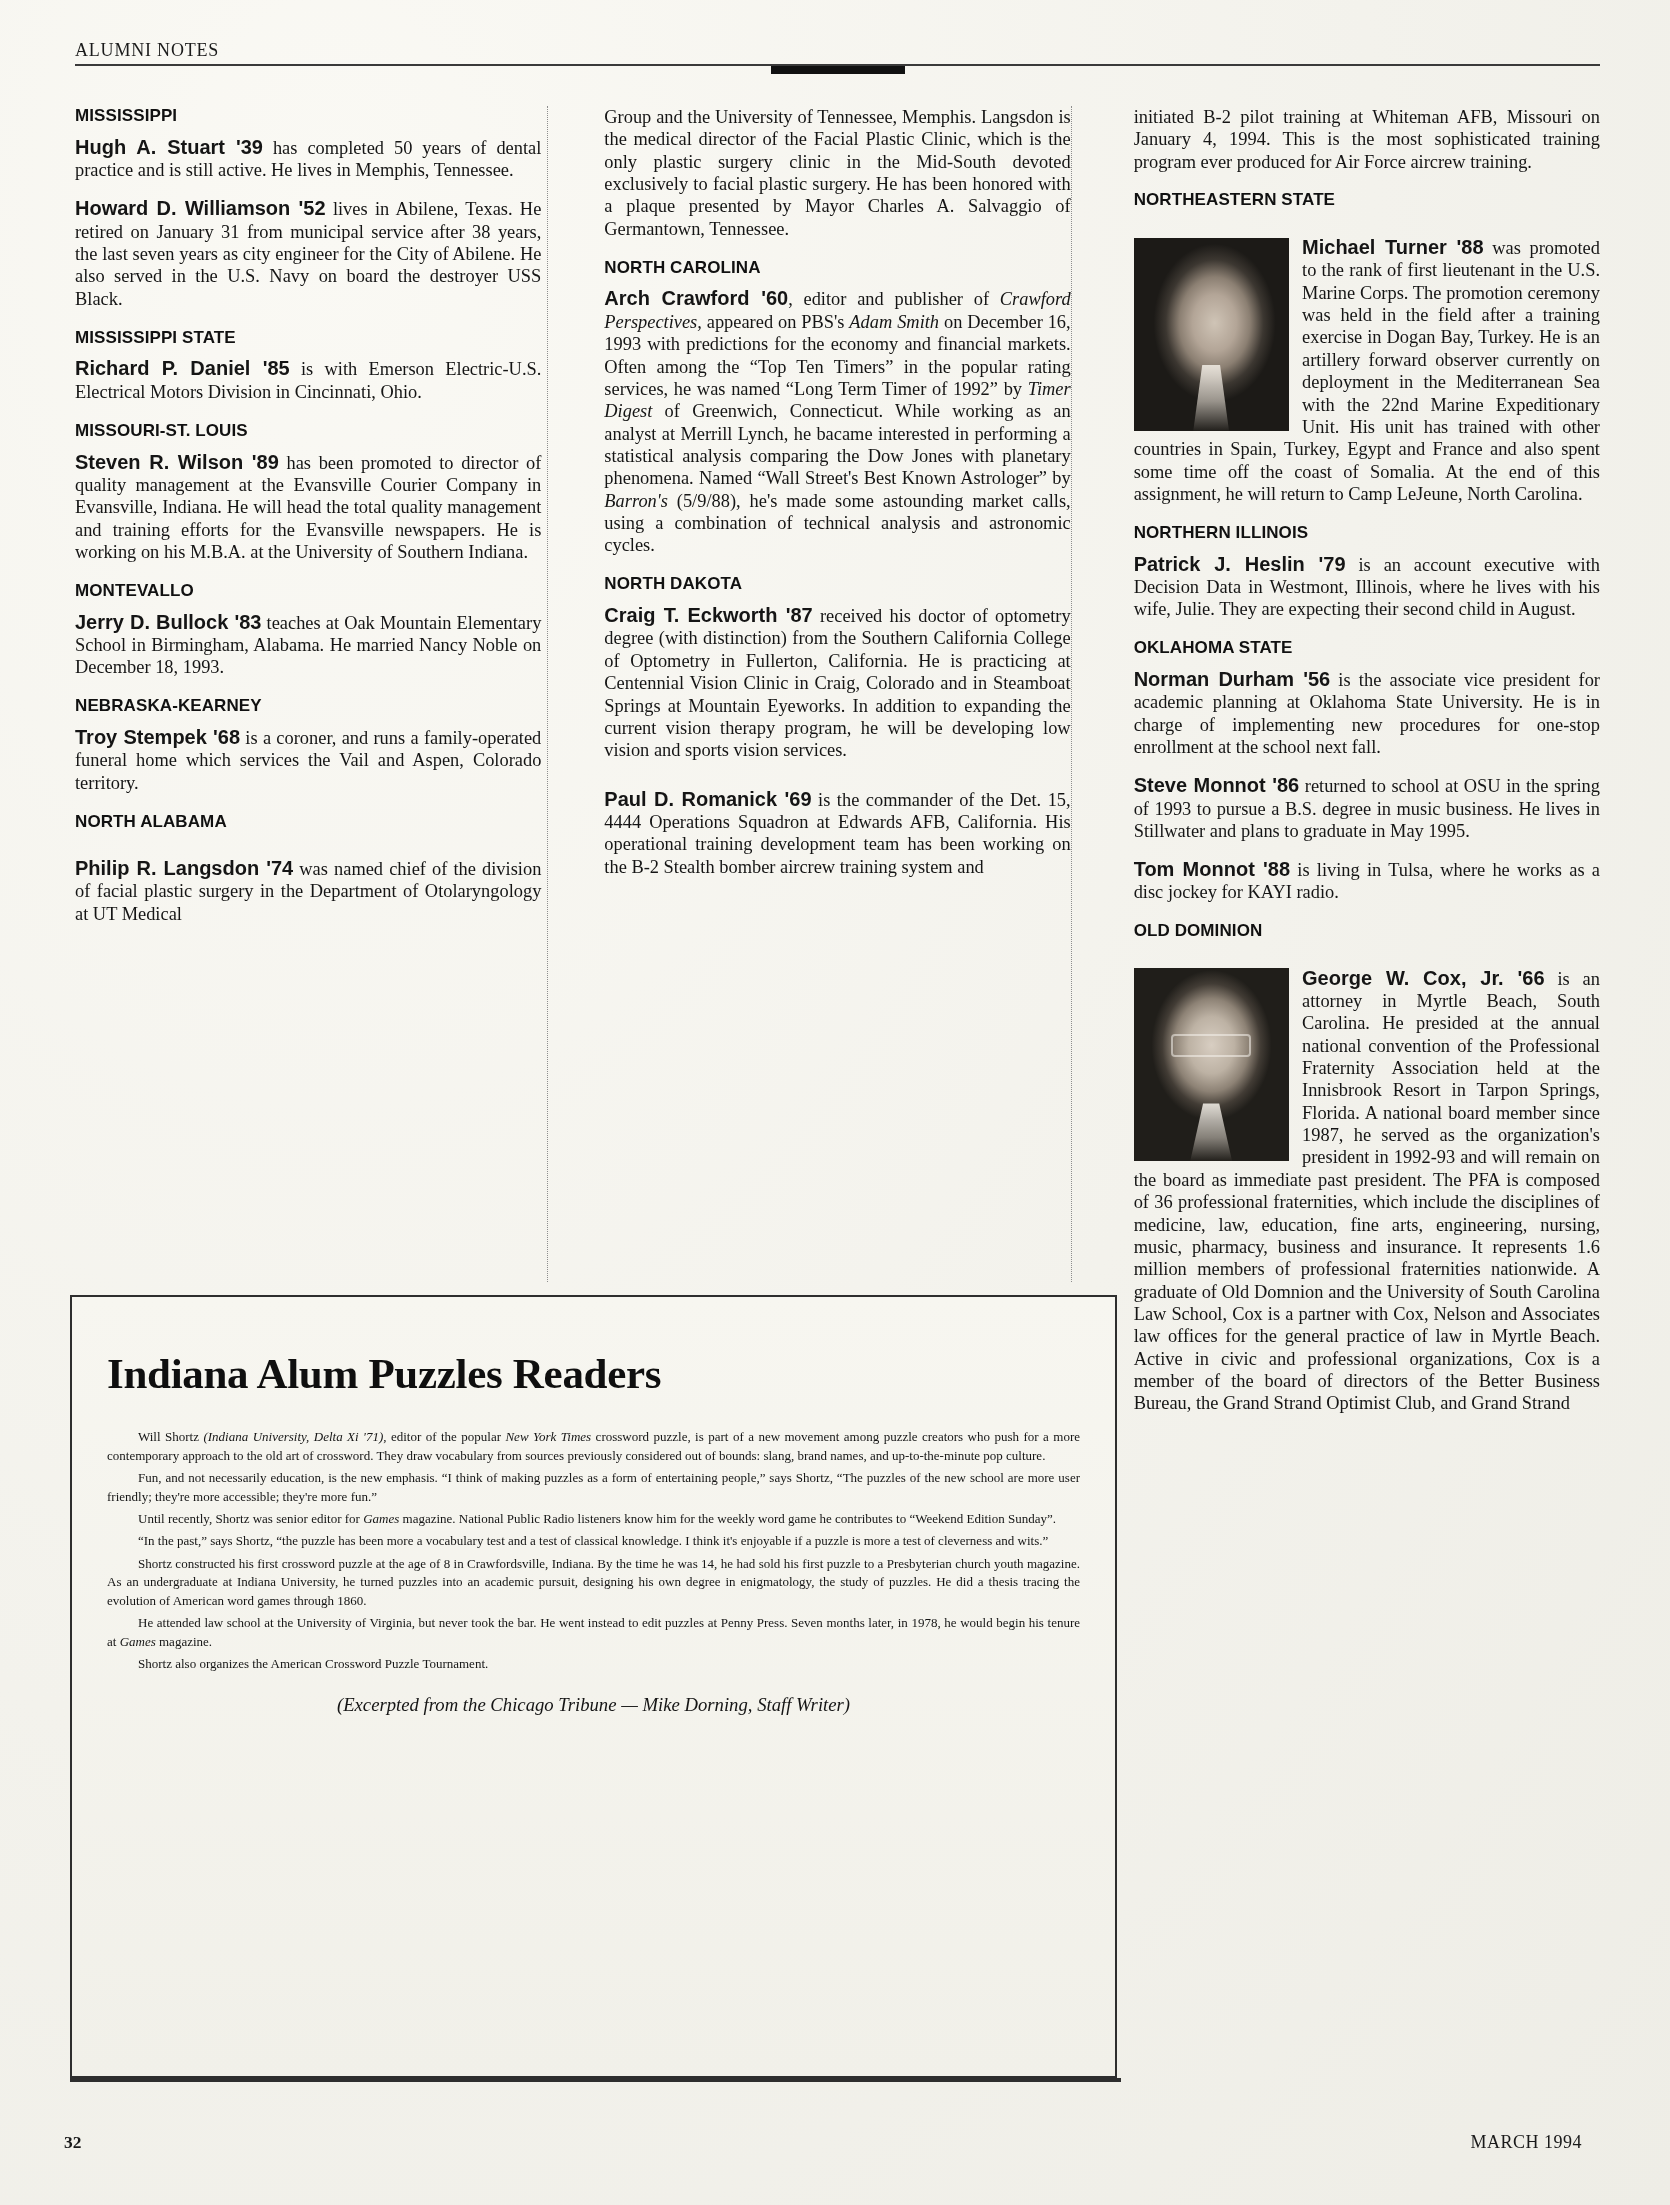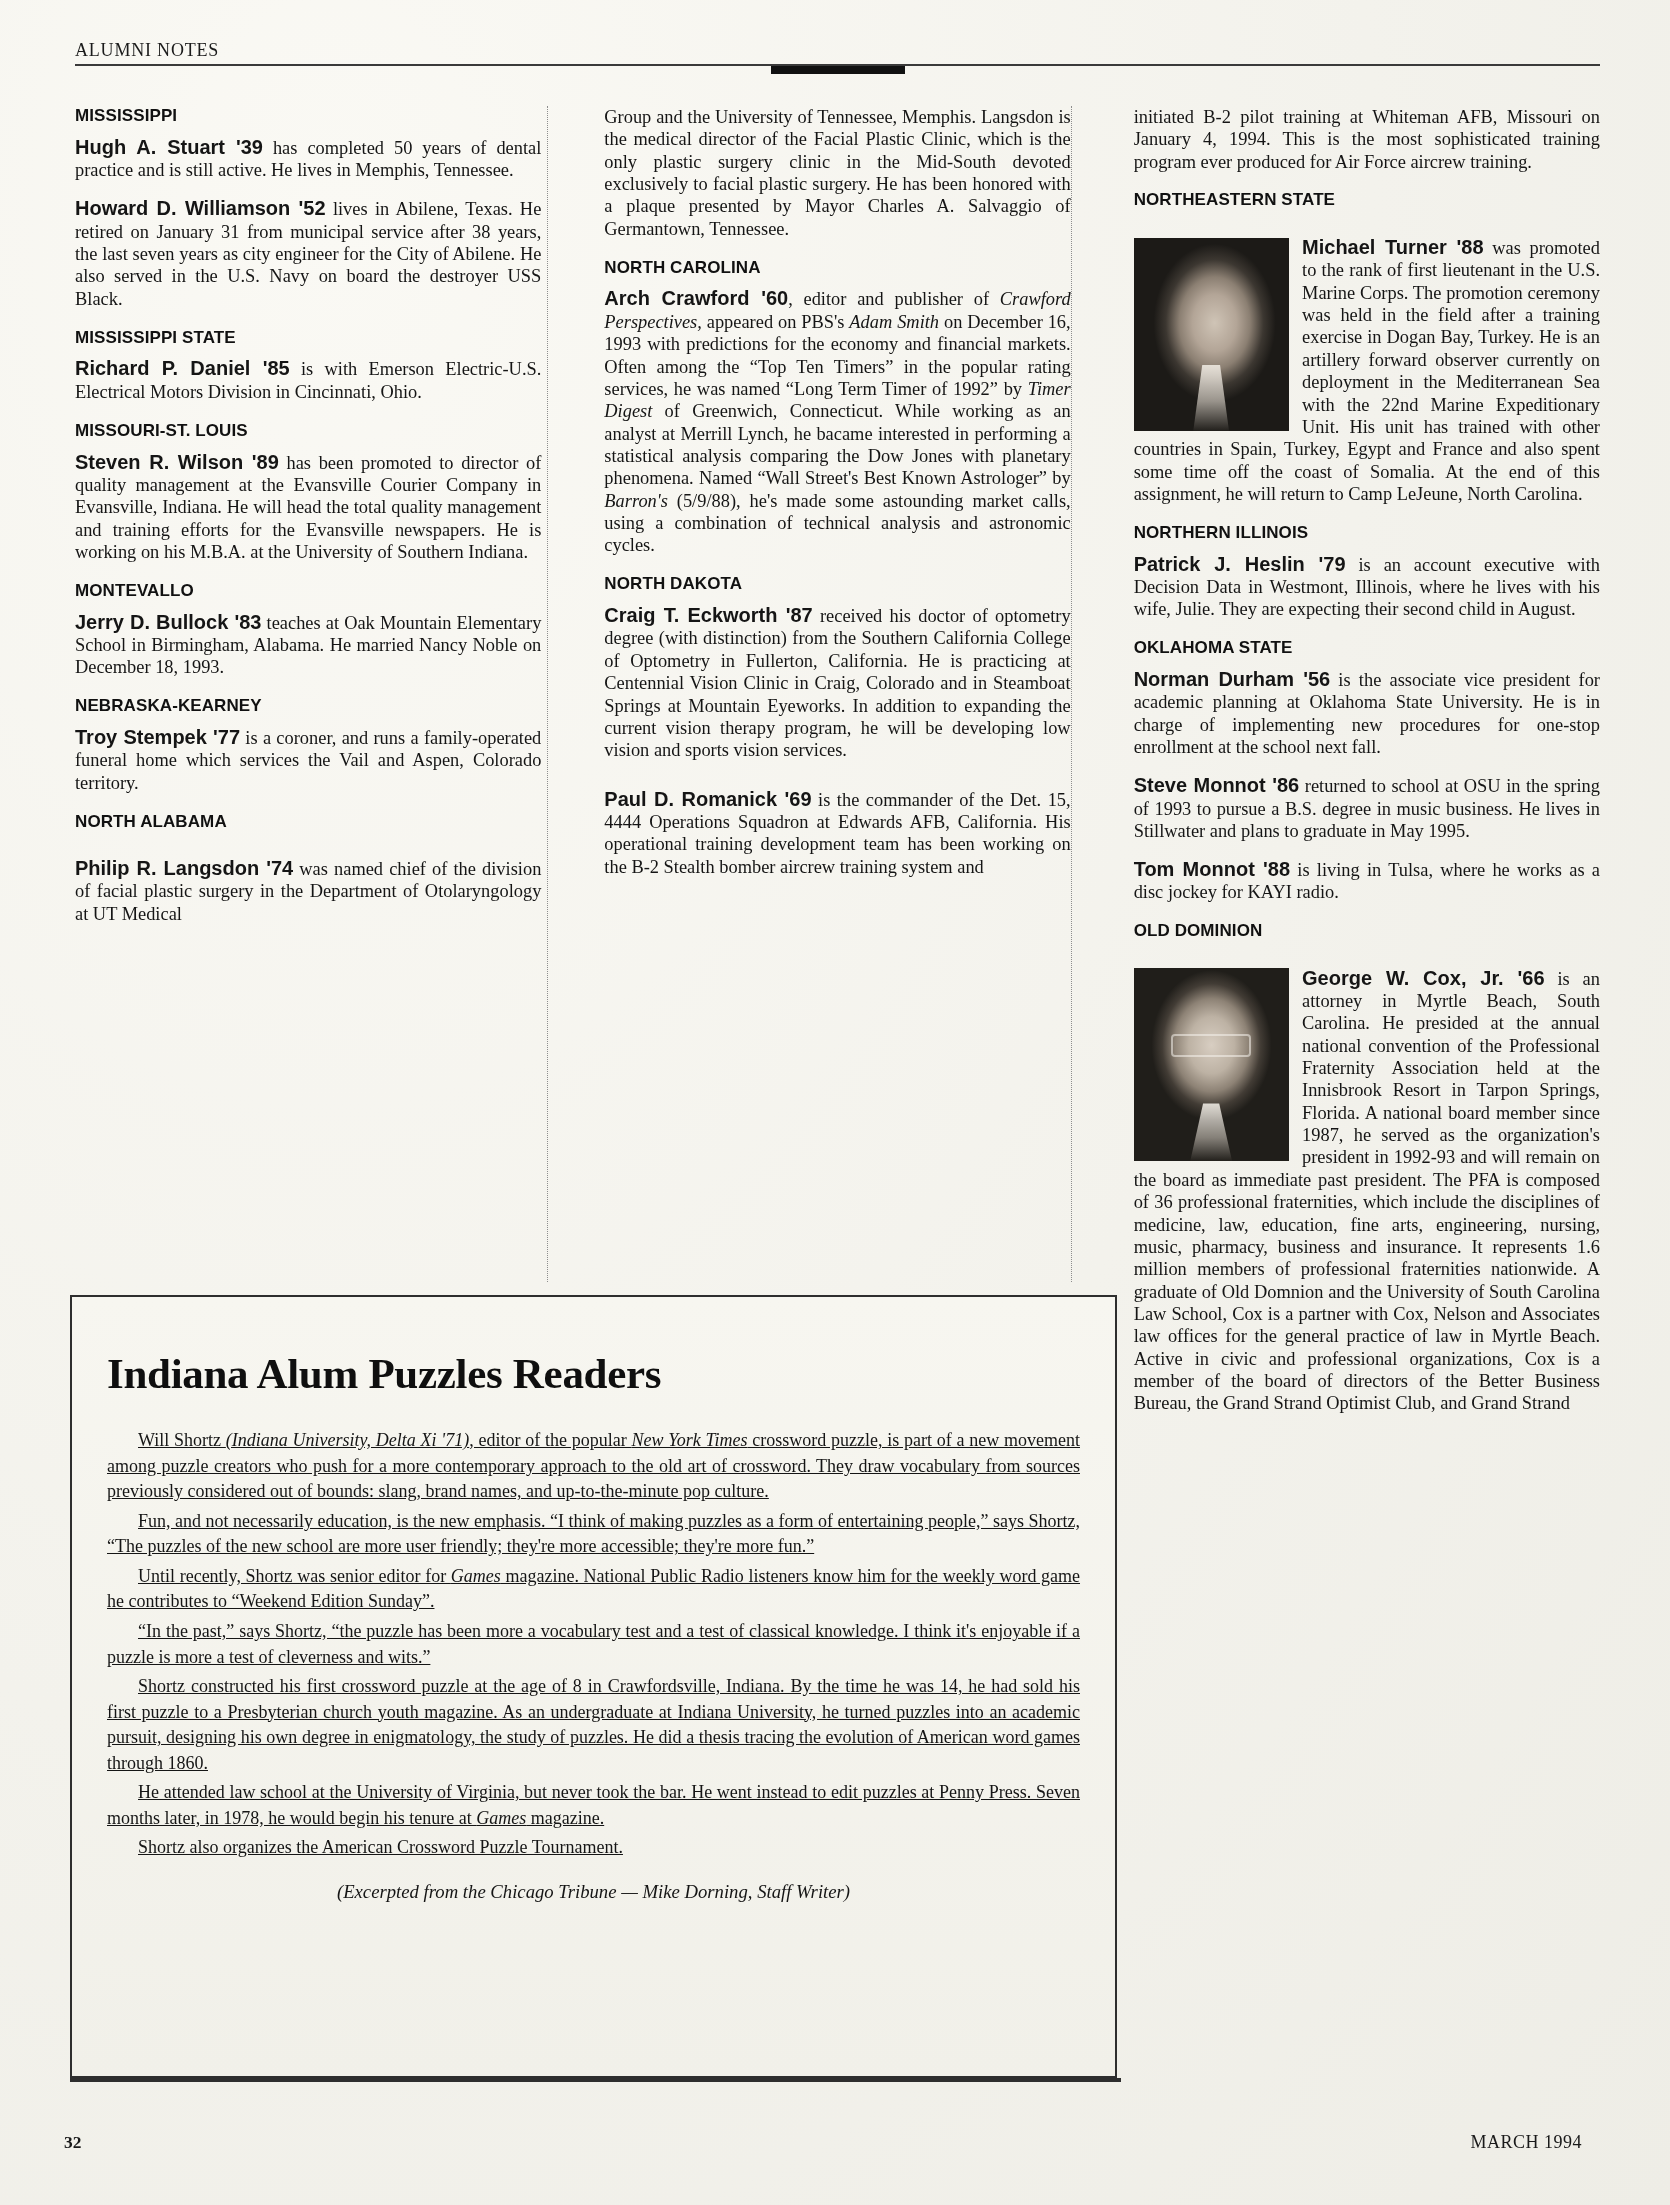--- a/index.html
+++ b/index.html
@@ -183,28 +183,27 @@
     font-family: "Liberation Serif", "DejaVu Serif", serif;
     font-weight: bold;
     font-size: 43px;
     letter-spacing: -0.3px;
     color: #0f0f0f;
     margin: 0 0 32px 0;
     line-height: 1.05;
   }
   .fpara {
     font-family: "Liberation Serif", "DejaVu Serif", serif;
-    font-size: 18px;
+    font-size: 13px;
     line-height: 1.42;
     color: #151515;
     text-align: justify;
     text-indent: 31px;
     margin: 0 0 4px 0;
     hyphens: auto;
-    text-decoration: underline;
     -webkit-hyphens: auto;
   }
   #feature-credit {
     font-family: "Liberation Serif", "DejaVu Serif", serif;
     font-style: italic;
     font-size: 18.7px;
     color: #151515;
     text-align: center;
     margin-top: 20px;
   }
@@ -249,21 +248,21 @@
         <div class="school">MISSISSIPPI</div>
         <p class="note"><span class="nm">Hugh A. Stuart '39</span><span> has completed 50 years of dental practice and is still active. He lives in Memphis, Tennessee.</span></p>
         <p class="note"><span class="nm">Howard D. Williamson '52</span><span> lives in Abilene, Texas. He retired on January 31 from municipal service after 38 years, the last seven years as city engineer for the City of Abilene. He also served in the U.S. Navy on board the destroyer USS Black.</span></p>
         <div class="school">MISSISSIPPI STATE</div>
         <p class="note"><span class="nm">Richard P. Daniel '85</span><span> is with Emerson Electric-U.S. Electrical Motors Division in Cincinnati, Ohio.</span></p>
         <div class="school">MISSOURI-ST. LOUIS</div>
         <p class="note"><span class="nm">Steven R. Wilson '89</span><span> has been promoted to director of quality management at the Evansville Courier Company in Evansville, Indiana. He will head the total quality management and training efforts for the Evansville newspapers. He is working on his M.B.A. at the University of Southern Indiana.</span></p>
         <div class="school">MONTEVALLO</div>
         <p class="note"><span class="nm">Jerry D. Bullock '83</span><span> teaches at Oak Mountain Elementary School in Birmingham, Alabama. He married Nancy Noble on December 18, 1993.</span></p>
         <div class="school">NEBRASKA-KEARNEY</div>
-        <p class="note"><span class="nm">Troy Stempek '77</span><span> is a coroner, and runs a family-operated funeral home which services the Vail and Aspen, Colorado territory.</span></p>
+        <p class="note"><span class="nm">Troy Stempek '68</span><span> is a coroner, and runs a family-operated funeral home which services the Vail and Aspen, Colorado territory.</span></p>
         <div class="school">NORTH ALABAMA</div>
         <p class="note"><span class="nm">Philip R. Langsdon '74</span><span> was named chief of the division of facial plastic surgery in the Department of Otolaryngology at UT Medical</span></p>
       </div>
     <div class="col" id="column-2">
         <p class="note">Group and the University of Tennessee, Memphis. Langsdon is the medical director of the Facial Plastic Clinic, which is the only plastic surgery clinic in the Mid-South devoted exclusively to facial plastic surgery. He has been honored with a plaque presented by Mayor Charles A. Salvaggio of Germantown, Tennessee.</p>
         <div class="school">NORTH CAROLINA</div>
         <p class="note"><span class="nm">Arch Crawford '60</span><span>, editor and publisher of <span class="it">Crawford Perspectives,</span> appeared on PBS's <span class="it">Adam Smith</span> on December 16, 1993 with predictions for the economy and financial markets. Often among the “Top Ten Timers” in the popular rating services, he was named “Long Term Timer of 1992” by <span class="it">Timer Digest</span> of Greenwich, Connecticut. While working as an analyst at Merrill Lynch, he bacame interested in performing a statistical analysis comparing the Dow Jones with planetary phenomena. Named “Wall Street's Best Known Astrologer” by <span class="it">Barron's</span> (5/9/88), he's made some astounding market calls, using a combination of technical analysis and astronomic cycles.</span></p>
         <div class="school">NORTH DAKOTA</div>
         <p class="note"><span class="nm">Craig T. Eckworth '87</span><span> received his doctor of optometry degree (with distinction) from the Southern California College of Optometry in Fullerton, California. He is practicing at Centennial Vision Clinic in Craig, Colorado and in Steamboat Springs at Mountain Eyeworks. In addition to expanding the current vision therapy program, he will be developing low vision and sports vision services.</span></p>
         <p class="note"><span class="nm">Paul D. Romanick '69</span><span> is the commander of the Det. 15, 4444 Operations Squadron at Edwards AFB, California. His operational training development team has been working on the B-2 Stealth bomber aircrew training system and</span></p>

